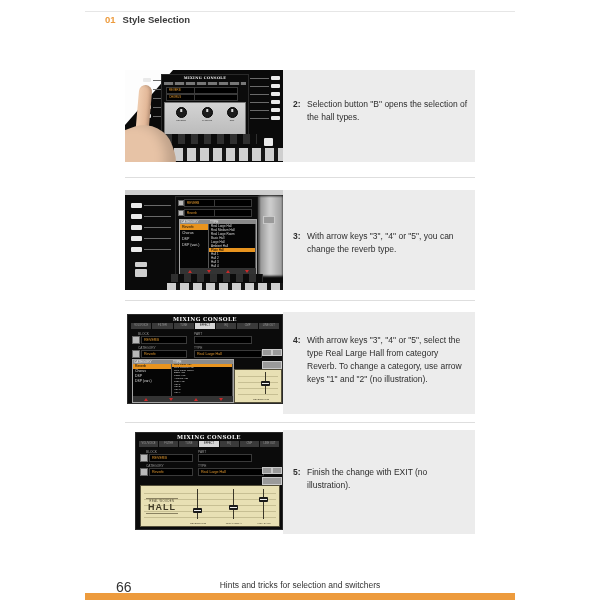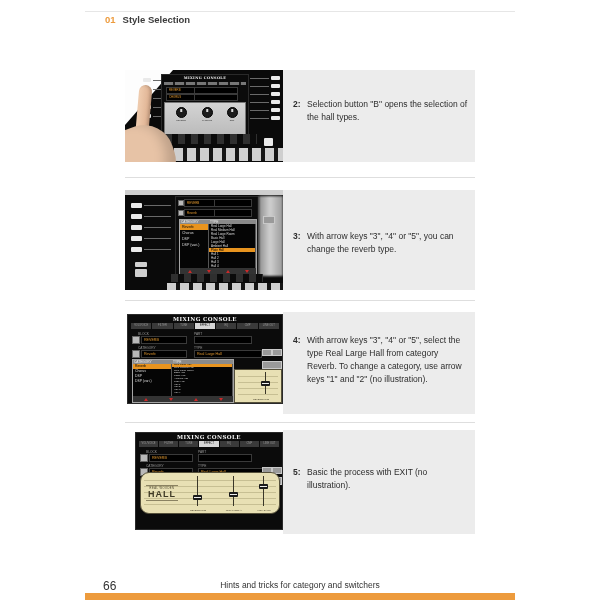--- a/index.html
+++ b/index.html
@@ -70,21 +70,21 @@
   .white-corner{position:absolute;left:0;top:0;width:48px;height:55px;background:#fdfdfd;
                 clip-path:polygon(0 0,100% 0,0 100%);}
   .topstrip{position:absolute;left:0;top:0;right:0;height:5px;background:#cfcfcf;}
   .blur-strip{position:absolute;background:linear-gradient(90deg,#8f8f8f,#d0d0d0 45%,#9a9a9a);filter:blur(1px);}
   .hand-fist{position:absolute;left:-16px;bottom:-30px;width:66px;height:66px;background:#e7c3a6;
              border-radius:45%;transform:rotate(-18deg);box-shadow:inset -8px -6px 12px rgba(0,0,0,.18);}
   .hand-finger{position:absolute;left:12px;top:15px;width:13px;height:58px;border-radius:7px;
                background:linear-gradient(90deg,#f0cdb0,#dcae8e);transform:rotate(5deg);
                box-shadow:inset -2px 0 3px rgba(0,0,0,.18);}
 
-  .footer-pgnum{position:absolute;left:103px;top:579px;font-size:12px;color:#333;}
+  .footer-pgnum{position:absolute;left:116px;top:579px;font-size:14px;color:#333;}
   .footer-title{position:absolute;left:85px;top:580px;width:430px;text-align:center;font-size:8.5px;color:#333;}
   .footer-bar{position:absolute;left:85px;top:593px;width:430px;height:7px;background:#ED9B3D;}
 </style>
 </head>
 <body>
 
 <div class="canvas">
 
   <div class="top-rule"></div>
   <div class="header">
@@ -371,21 +371,21 @@
         <div class="vbox empty" style="left:62px;top:21px;width:48px;height:6px;"></div>
         <div class="flabel" style="left:10px;top:31px;">CATEGORY</div>
         <div class="flabel" style="left:62px;top:31px;">TYPE</div>
         <div class="icon-sq" style="left:4px;top:35px;"></div>
         <div class="vbox" style="left:13px;top:35px;width:38px;height:6px;">Reverb</div>
         <div class="vbox" style="left:62px;top:35px;width:60px;height:6px;">Real Large Hall</div>
         <div class="gbtn" style="left:126px;top:34px;width:8px;height:5px;"></div>
         <div class="gbtn" style="left:136px;top:34px;width:8px;height:5px;"></div>
         <div class="gbtn" style="left:126px;top:44px;width:18px;height:6px;"></div>
 
-        <div class="beige" style="left:4px;top:39px;width:138px;height:40px;border-radius:9px;">
+        <div class="beige" style="left:4px;top:52px;width:138px;height:40px;">
           <div class="hline" style="top:7px;"></div>
           <div class="hline" style="top:13px;"></div>
           <div class="hline" style="top:19px;"></div>
           <div class="hline" style="top:25px;"></div>
           <div class="hline" style="top:31px;"></div>
           <div class="brand" style="left:5px;top:12px;">
             <span class="brand-small">REAL WOODEN</span>
             <span class="brand-large">HALL</span>
           </div>
           <div class="fader" style="left:52px;top:3px;height:30px;">
@@ -401,21 +401,21 @@
             <div class="fknob" style="top:8px;"></div>
           </div>
           <div class="slabel" style="left:44px;bottom:1px;">REVERB TIME</div>
           <div class="slabel" style="left:80px;bottom:1px;">INITIAL DELAY</div>
           <div class="slabel" style="left:110px;bottom:1px;">HIGH DAMP</div>
         </div>
       </div>
     </div>
     <div class="steptext" style="top:36px;">
       <span class="stepnum">5:</span>
-      <span class="stepbody">Basic the process with EXIT (no illustration).</span>
+      <span class="stepbody">Finish the change with EXIT (no illustration).</span>
     </div>
   </div>
 
   <div class="footer-pgnum">66</div>
-  <div class="footer-title">Hints and tricks for category and switchers</div>
+  <div class="footer-title">Hints and tricks for selection and switchers</div>
   <div class="footer-bar"></div>
 
 </div>
 
 </body></html>

